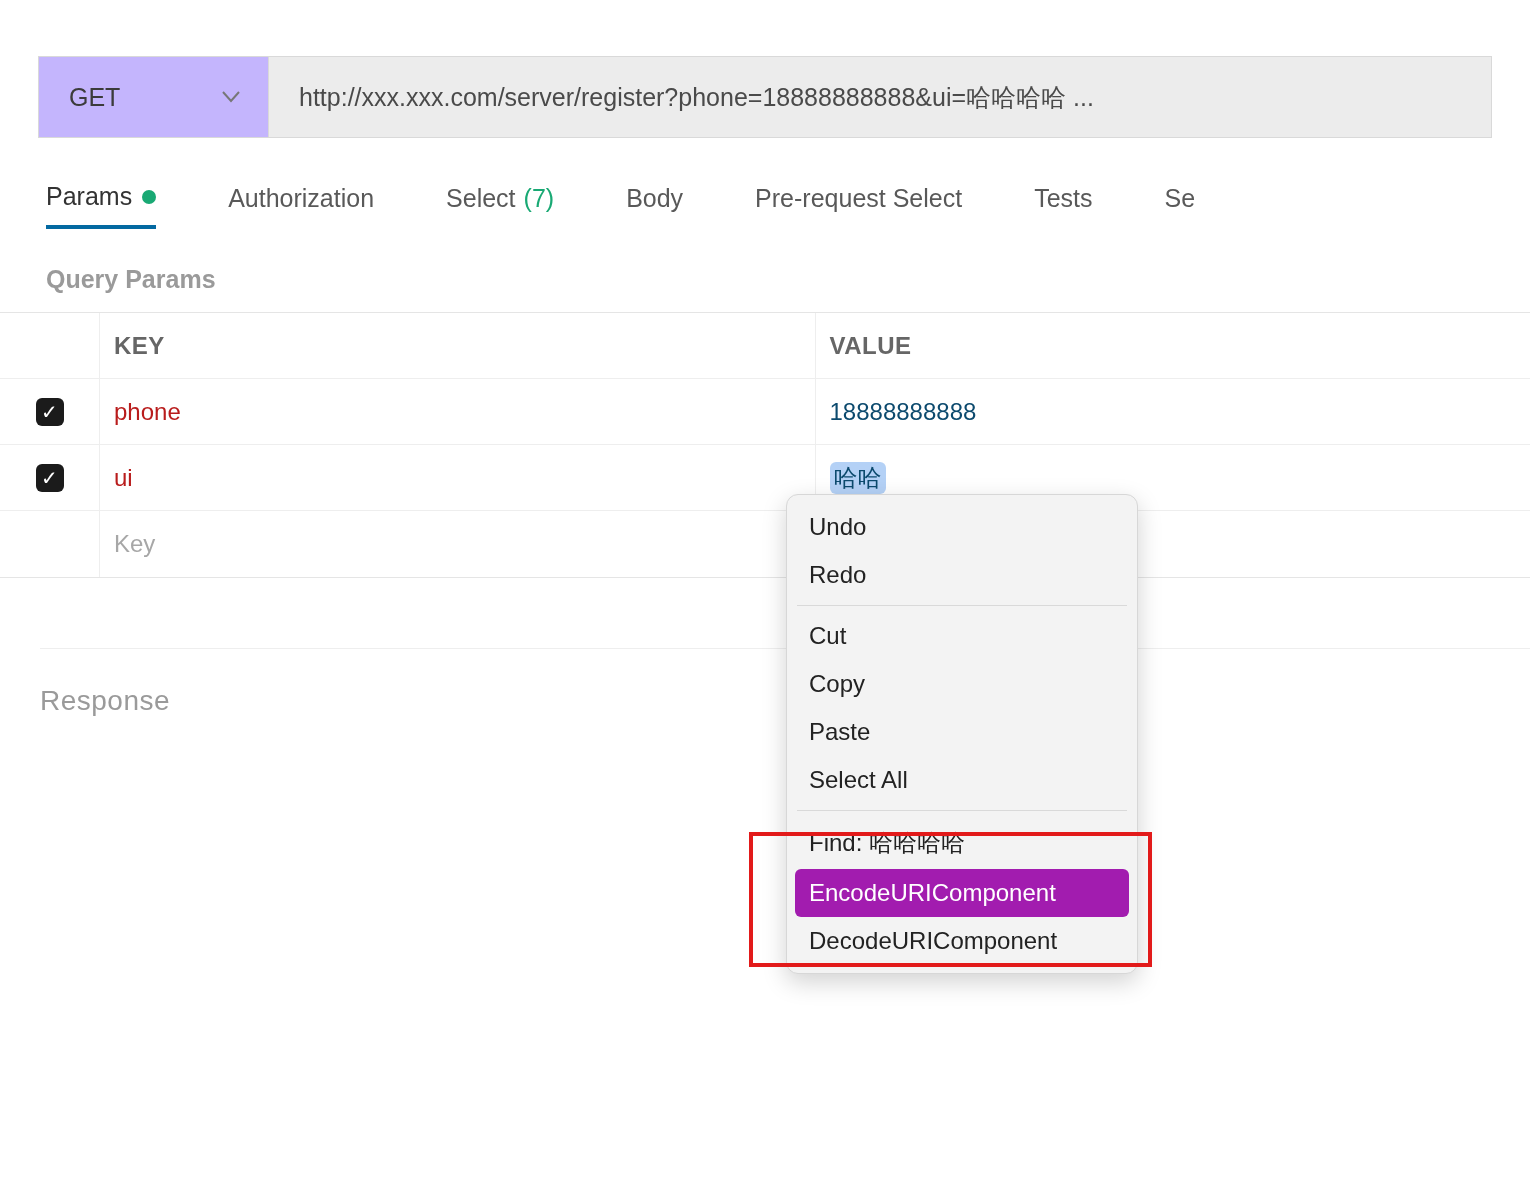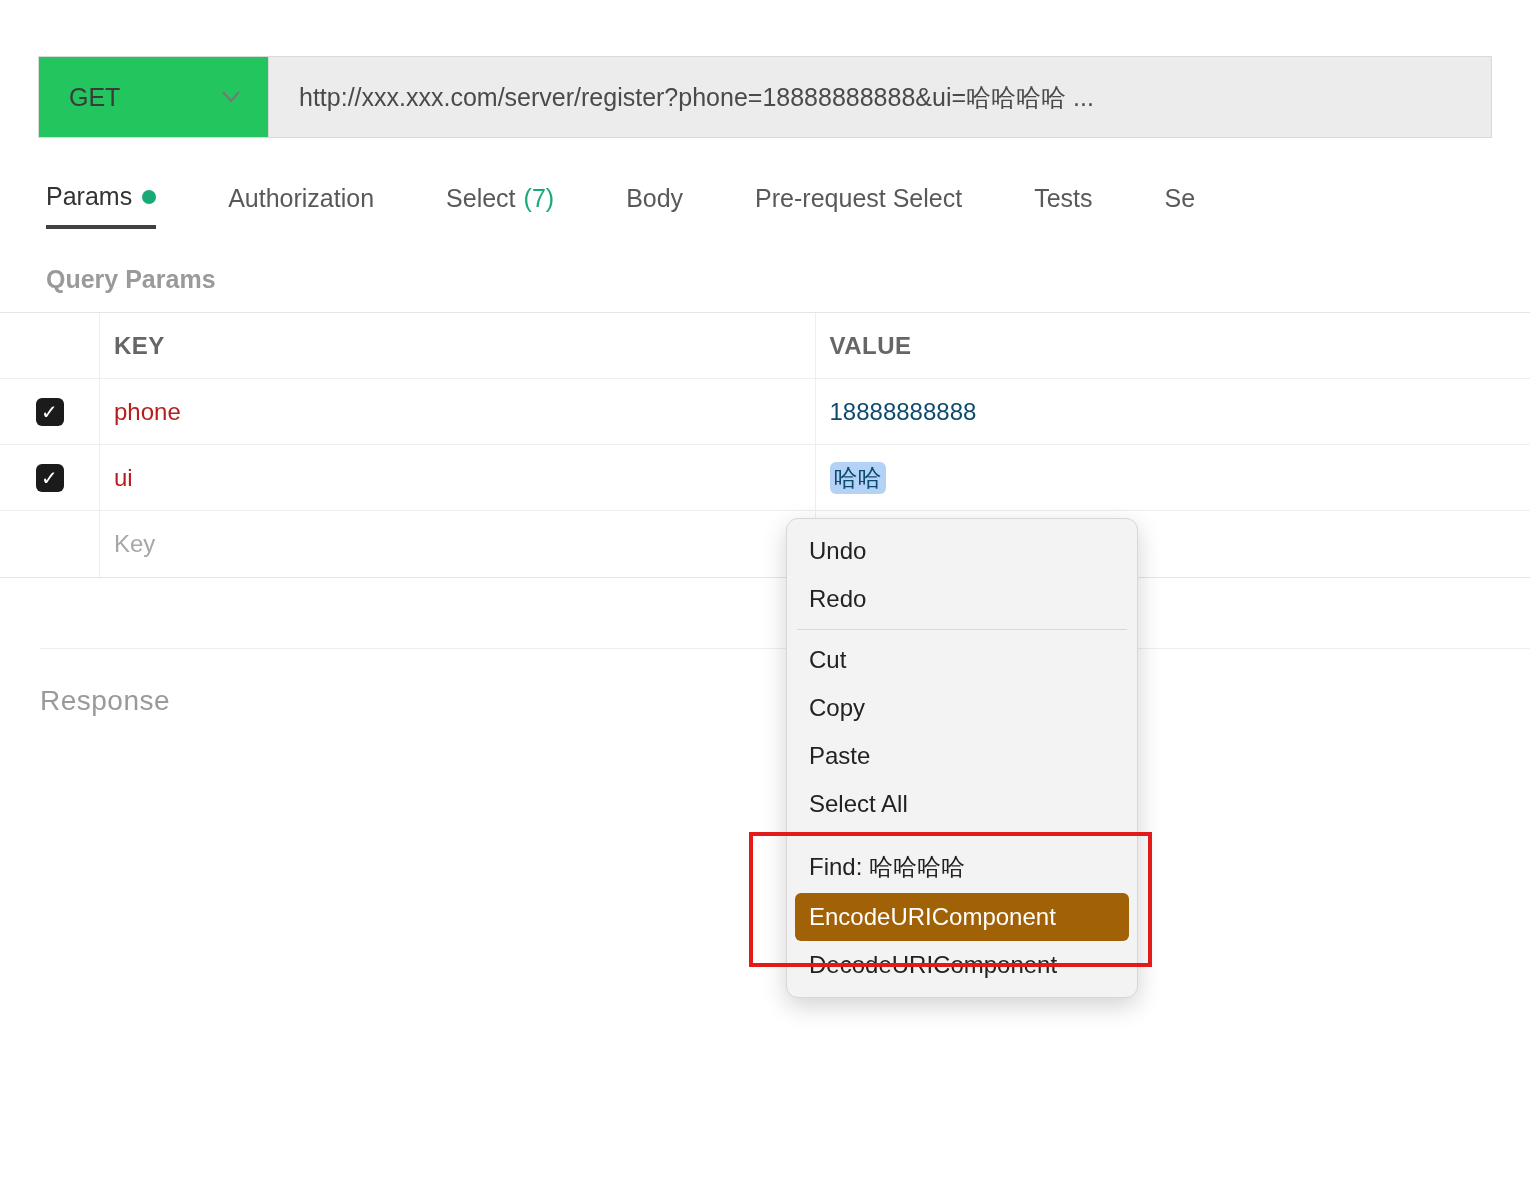--- a/index.html
+++ b/index.html
@@ -17,21 +17,21 @@
     width: 100%;
     height: 100%;
     padding: 0;
   }
 
   
   .request-bar {
     display: flex;
     margin: 56px 38px 0 38px;
     border: 1px solid #d9d9d9;
-    background: #22c55e;
+    background: #c4b5fd;
     height: 82px;
     overflow: hidden;
   }
   .method-select {
     position: relative;
     width: 230px;
     display: flex;
     align-items: center;
     padding: 0 0 0 30px;
     border-right: 1px solid #d9d9d9;
@@ -66,21 +66,21 @@
   }
   .tab {
     display: flex;
     align-items: center;
     padding-bottom: 14px;
     cursor: pointer;
     white-space: nowrap;
   }
   .tab.active {
     color: #333;
-    border-bottom: 4px solid #404040;
+    border-bottom: 4px solid #0369a1;
   }
   .dot {
     display: inline-block;
     width: 14px;
     height: 14px;
     border-radius: 50%;
     background: #19a974;
     margin-left: 10px;
   }
   .tab .count {
@@ -179,36 +179,36 @@
     margin: 70px 0 0 40px;
     letter-spacing: 0.5px;
     border-top: 1px solid #eee;
     padding-top: 36px;
   }
 
   
   .ctx-menu {
     position: absolute;
     left: 786px;
-    top: 462px;
+    top: 438px;
     width: 352px;
     background: #f3f3f3;
     border: 1px solid #d7d7d7;
     border-radius: 12px;
     box-shadow: 0 8px 24px rgba(0,0,0,0.18);
     padding: 8px 0;
     font-size: 24px;
   }
   .ctx-item {
     padding: 10px 22px;
     color: #222;
     cursor: pointer;
   }
   .ctx-item.highlight {
-    background: #a16207;
+    background: #a21caf;
     color: #fff;
     border-radius: 6px;
     margin: 0 8px;
     padding: 10px 14px;
   }
   .ctx-sep {
     height: 1px;
     background: #d9d9d9;
     margin: 6px 10px;
   }

